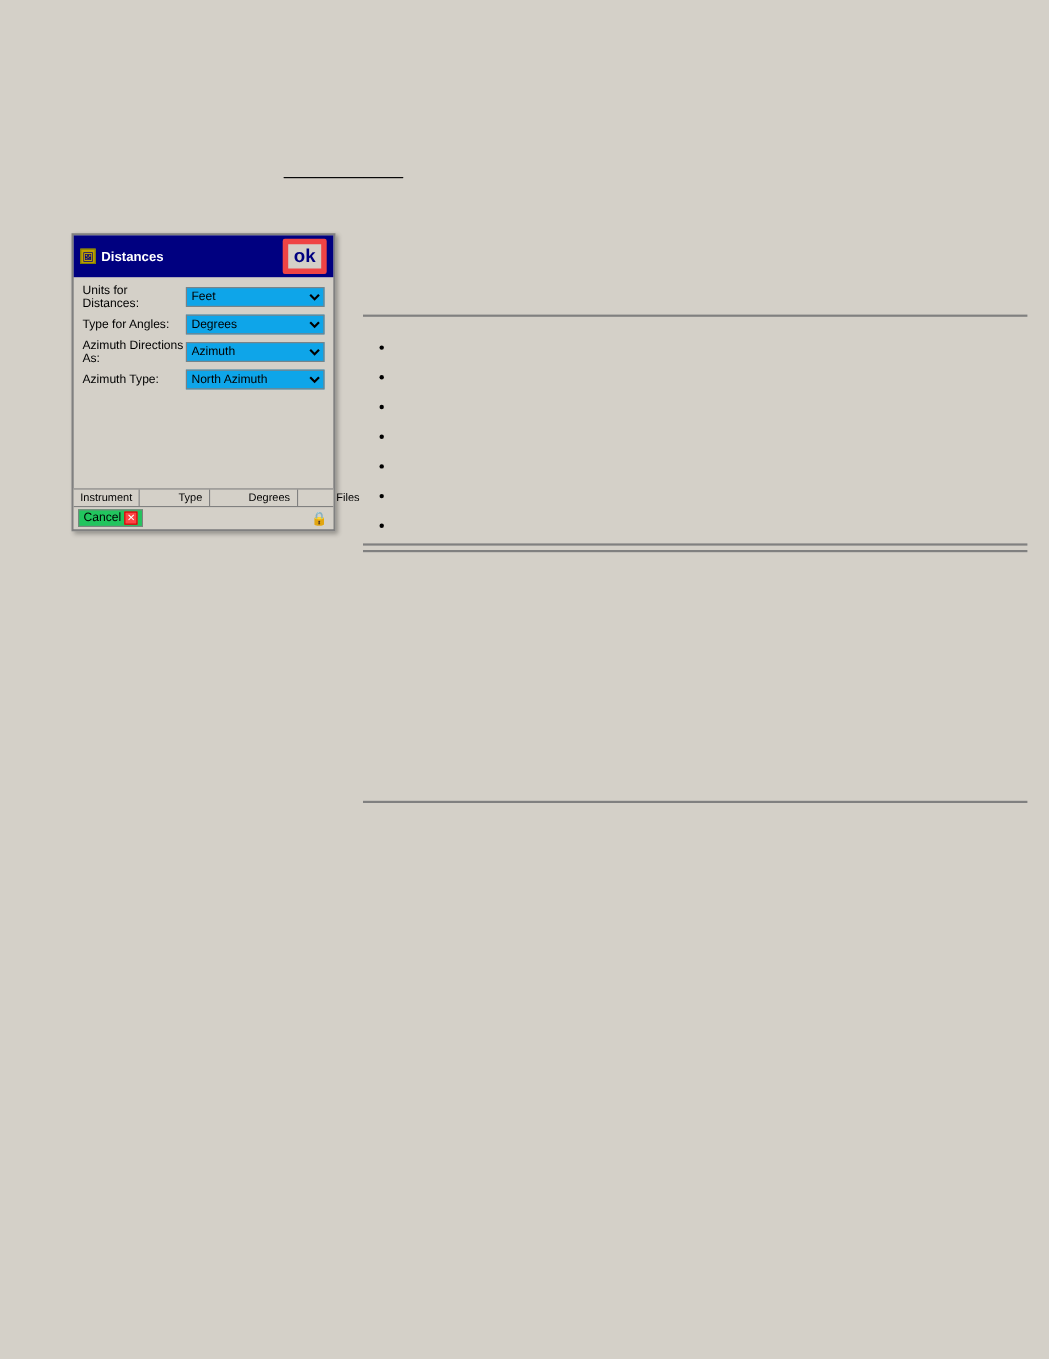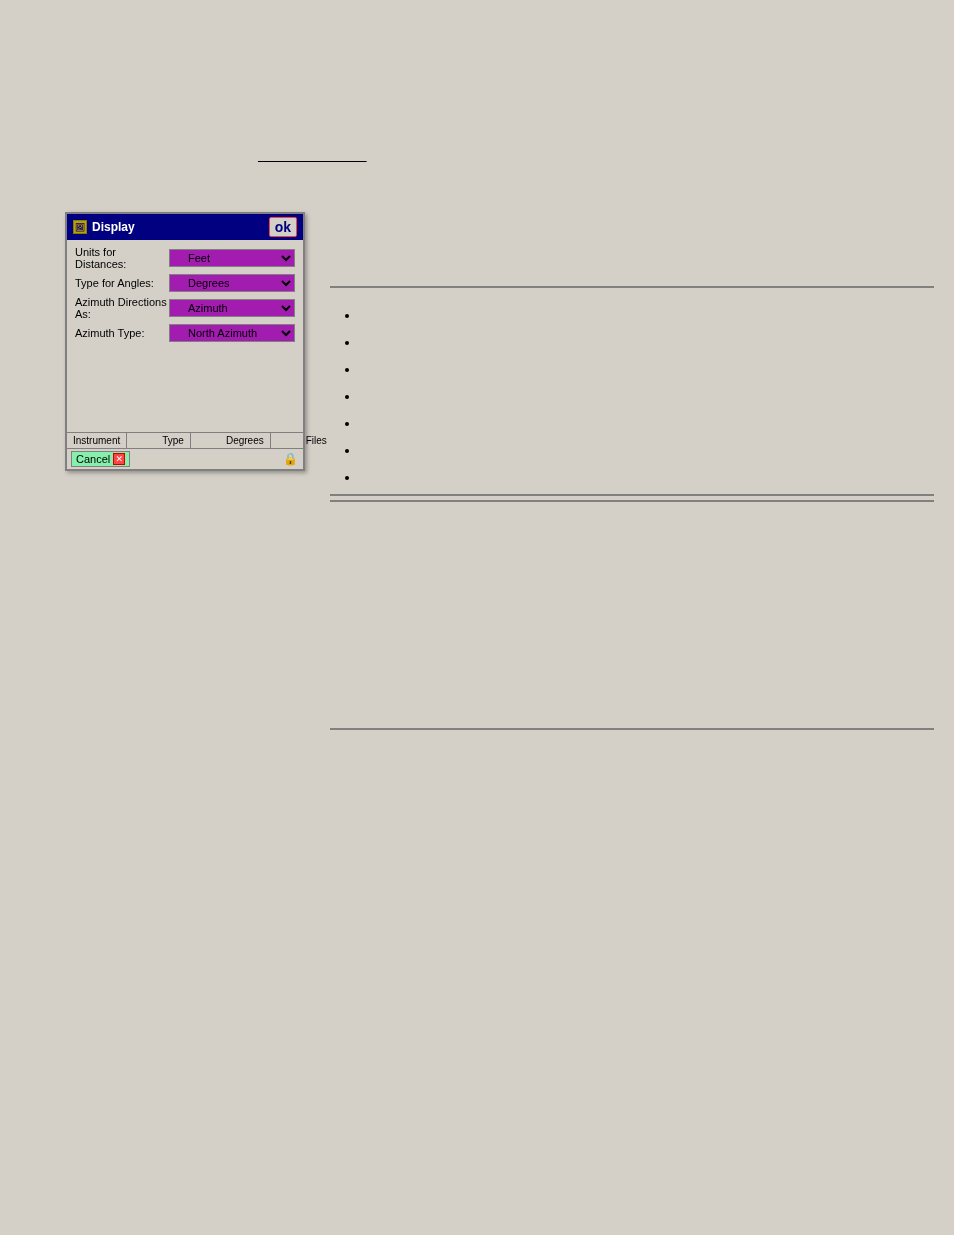--- a/index.html
+++ b/index.html
@@ -61,23 +61,23 @@
       align-items: center;
       justify-content: center;
       font-size: 8px;
       color: #000080;
       font-weight: bold;
     }
 
     .ok-button-title {
       background: #d4d0c8;
       color: #000080;
-      border: 1px solid #ef4444;
+      border: 5px solid #ef4444;
       padding: 1px 5px;
-      font-size: 14px;
+      font-size: 17px;
       font-weight: bold;
       cursor: pointer;
       border-radius: 2px;
     }
 
     .dialog-body {
       padding: 6px 8px;
     }
 
     .field-row {
@@ -90,23 +90,23 @@
     .field-label {
       width: 94px;
       color: #000;
       font-size: 11px;
     }
 
     .field-select {
       flex: 1;
       height: 18px;
       border: 1px solid #808080;
-      background: #a21caf;
+      background: #0ea5e9;
       font-size: 11px;
-      padding: 0 14px;
+      padding: 0 0;
       cursor: pointer;
     }
 
     .spacer-area {
       height: 80px;
     }
 
     .dialog-tabs {
       display: flex;
       border-top: 1px solid #808080;
@@ -142,21 +142,21 @@
       border-top: 1px solid #808080;
       background: #d4d0c8;
     }
 
     .cancel-btn {
       display: flex;
       align-items: center;
       gap: 3px;
       font-size: 11px;
       cursor: pointer;
-      background: #86efac;
+      background: #22c55e;
       border: 1px solid #808080;
       padding: 1px 4px;
     }
 
     .cancel-x {
       width: 12px;
       height: 12px;
       background: #ff4444;
       color: white;
       font-size: 9px;
@@ -212,21 +212,21 @@
 </head>
 <body>
 
 <div class="top-link">_______________</div>
 
 <div class="settings-dialog">
 
   <div class="dialog-titlebar">
     <div class="dialog-titlebar-left">
       <div class="title-icon">🖼</div>
-      <span>Display</span>
+      <span>Distances</span>
     </div>
     <button class="ok-button-title">ok</button>
   </div>
 
   <div class="dialog-body">
 
     <div class="field-row">
       <span class="field-label">Units for Distances:</span>
       <select class="field-select">
         <option>Feet</option>

